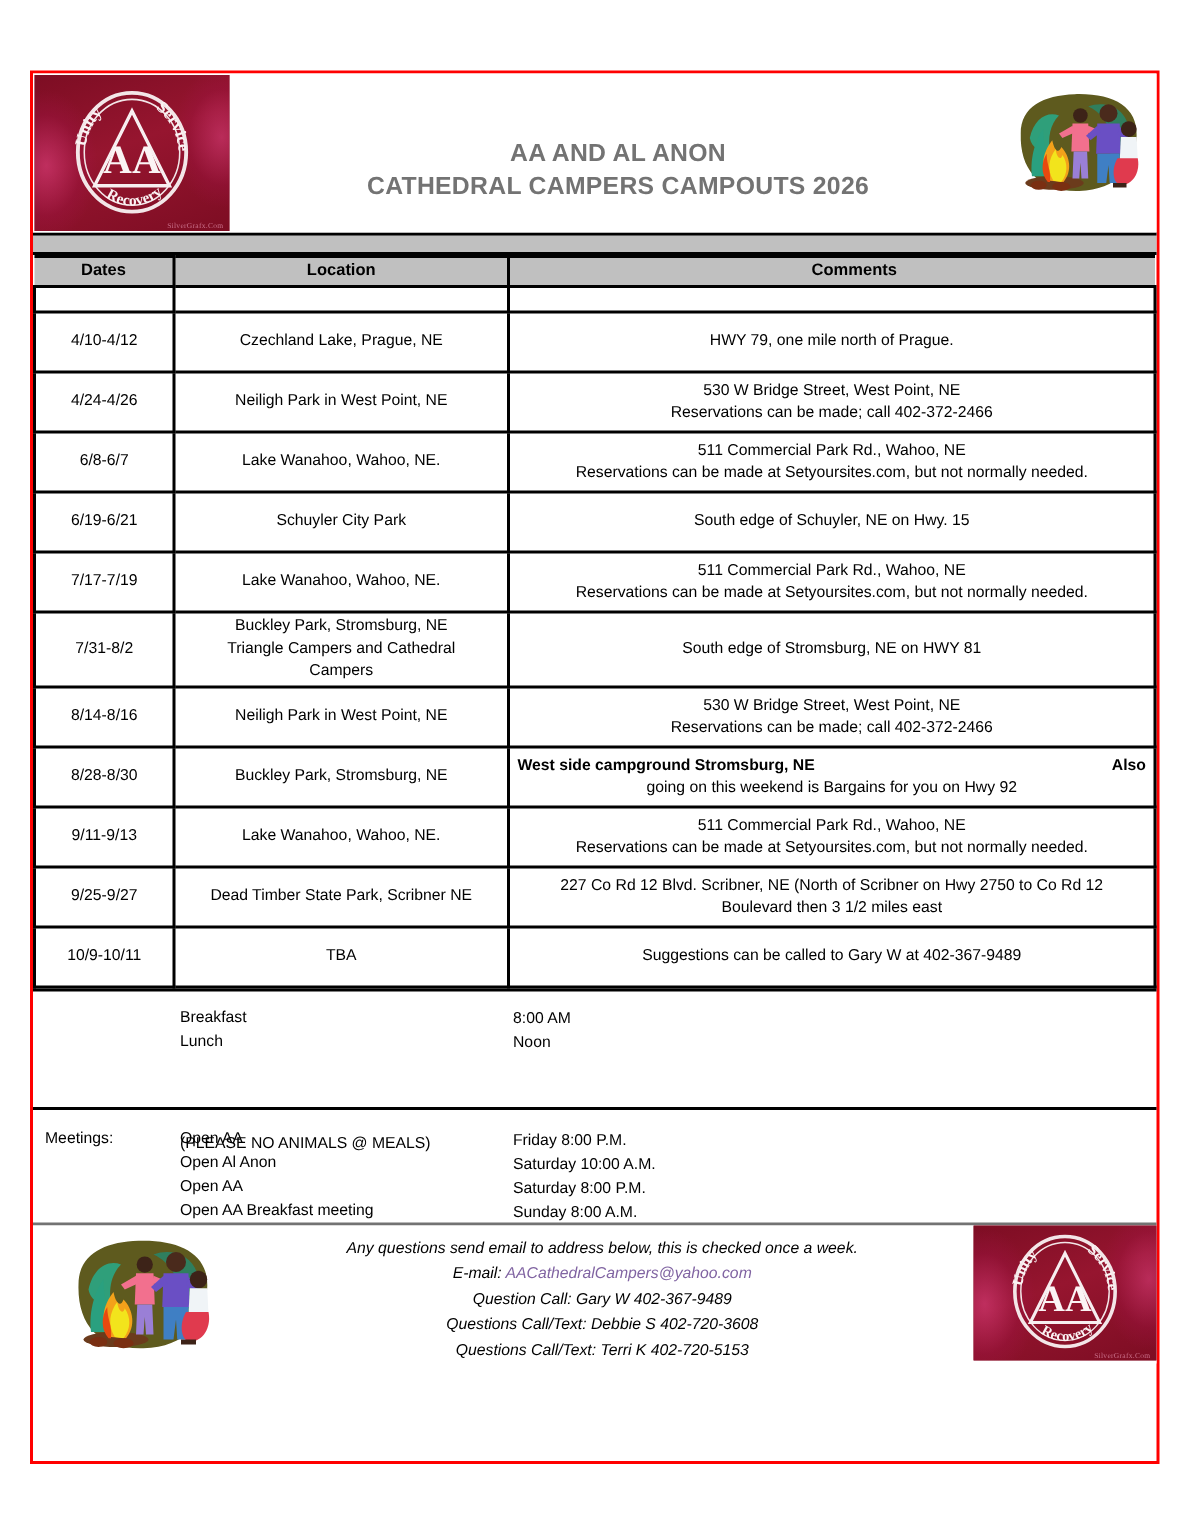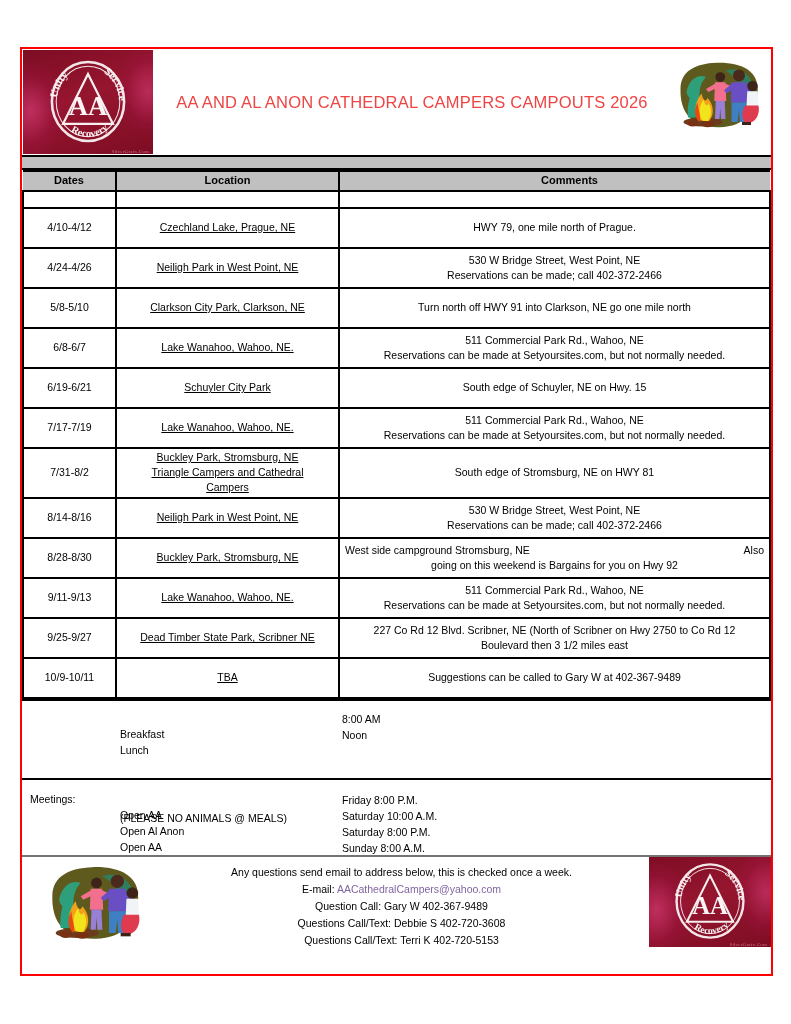--- a/index.html
+++ b/index.html
@@ -81,22 +81,22 @@
 
   .masthead-title {
     position: absolute;
     left: 150px;
     top: 42px;
     width: 480px;
     text-align: center;
     line-height: 1.34;
   }
   .masthead-title .t-line {
-    color: #ef4444;
-    font-weight: normal;
+    color: #737373;
+    font-weight: bold;
     font-size: 16.5px;
     letter-spacing: .2px;
     white-space: nowrap;
   }
   .masthead-title .t-line.t2 { font-size: 16.5px; }
 
   .campfire-top {
     position: absolute;
     right: 8px;
     top: 10px;
@@ -143,32 +143,33 @@
     margin-top: 28px;
   }
   table.sched tr.head th.h-date { border-left: none; }
   table.sched tr.head th.h-com  { border-right: none; padding-left: 32px; }
 
   tr.blank td { height: 15px; }
   tr.data td  { height: 38px; }
   tr.data.tall td { height: 48px; }
 
   td.date-cell { font-size: 10.5px; }
-  td.loc-cell  { font-size: 10.5px; text-decoration: underline; }
+  td.loc-cell  { font-size: 10.5px; }
   td.com-cell  { font-size: 10.5px; }
 
   td.edge-l { border-left: none; }
   td.edge-r { border-right: none; }
 
   .cm-line { display: block; }
   .cm-split {
     display: flex;
     justify-content: space-between;
     align-items: baseline;
     padding: 0 2px;
+    font-weight: bold;
   }
   .cm-split .sp-left { text-align: left; }
   .cm-split .sp-right { text-align: center; }
 
   
   .info-block {
     border-top: 2px solid #000;
     font-size: 10.5px;
   }
   .meals {
@@ -188,21 +189,21 @@
     line-height: 15px;
   }
   .ib-label {
     position: absolute;
     left: 8px;
     top: 0;
   }
   .ib-item {
     position: absolute;
     left: 98px;
-    top: 16px;
+    top: 0;
   }
   .ib-val {
     position: absolute;
     left: 320px;
     top: 1px;
   }
 
   
   .footer {
     position: relative;
@@ -229,20 +230,21 @@
     width: 80px; height: 86px; margin-left: -40px; margin-top: -44px;
   }
   .contact {
     position: absolute;
     left: 140px;
     right: 130px;
     top: 7px;
     text-align: center;
     font-size: 10.5px;
     line-height: 1.62;
+    font-style: italic;
   }
   .contact .c-line { display: block; white-space: nowrap; }
   .contact .email-link {
     color: #8064a2;
     text-decoration: none;
   }
   .contact .c-label { }
 </style>
 </head>
 <body>
@@ -348,29 +350,20 @@
             </td>
           </tr>
           <tr class="data">
             <td class="date-cell edge-l">4/24-4/26</td>
             <td class="loc-cell">
               <span class="cm-line">Neiligh Park in West Point, NE</span>
             </td>
             <td class="com-cell edge-r">
               <span class="cm-line">530 W Bridge Street, West Point, NE</span>
               <span class="cm-line">Reservations can be made; call 402-372-2466</span>
-            </td>
-          </tr>
-          <tr class="data">
-            <td class="date-cell edge-l">5/8-5/10</td>
-            <td class="loc-cell">
-              <span class="cm-line">Clarkson City Park, Clarkson, NE</span>
-            </td>
-            <td class="com-cell edge-r">
-              <span class="cm-line">Turn north off HWY 91 into Clarkson, NE go one mile north</span>
             </td>
           </tr>
           <tr class="data">
             <td class="date-cell edge-l">6/8-6/7</td>
             <td class="loc-cell">
               <span class="cm-line">Lake Wanahoo, Wahoo, NE.</span>
             </td>
             <td class="com-cell edge-r">
               <span class="cm-line">511 Commercial Park Rd., Wahoo, NE</span>
               <span class="cm-line">Reservations can be made at Setyoursites.com, but not normally needed.</span>

